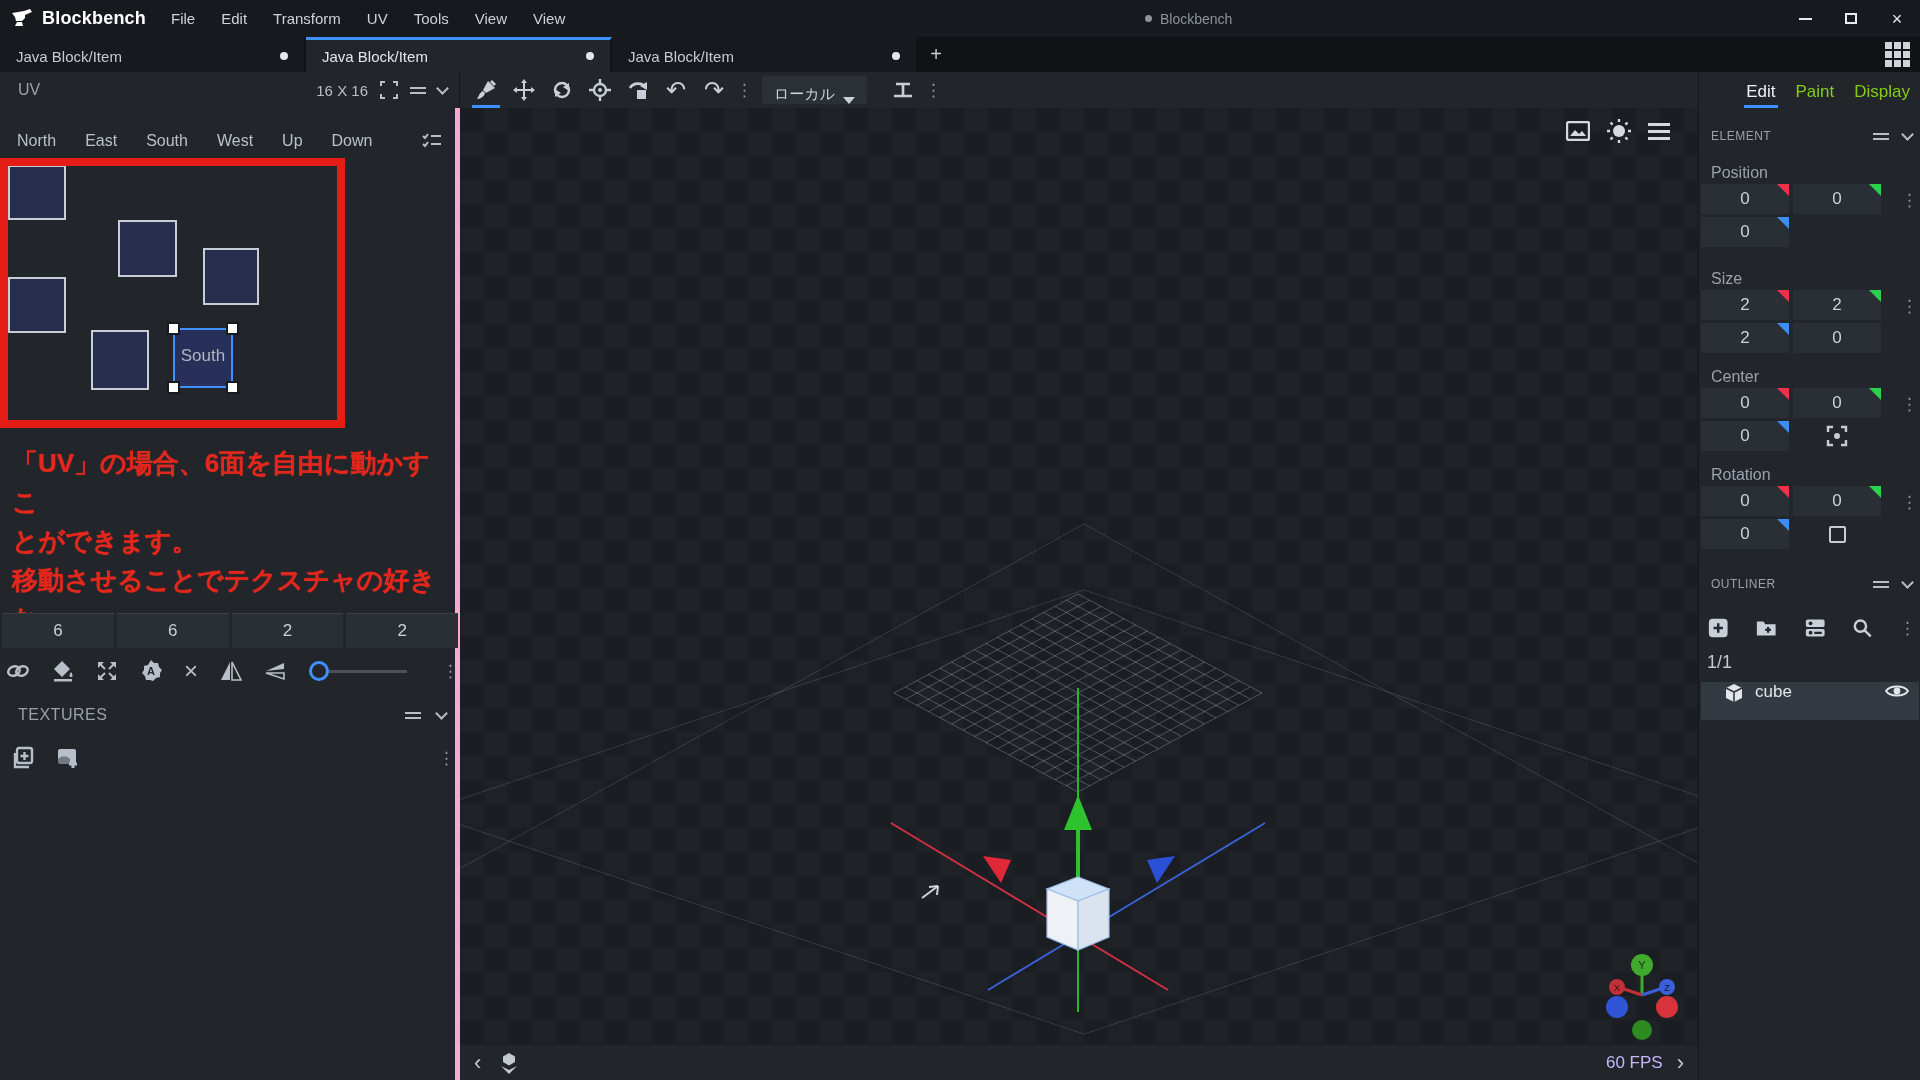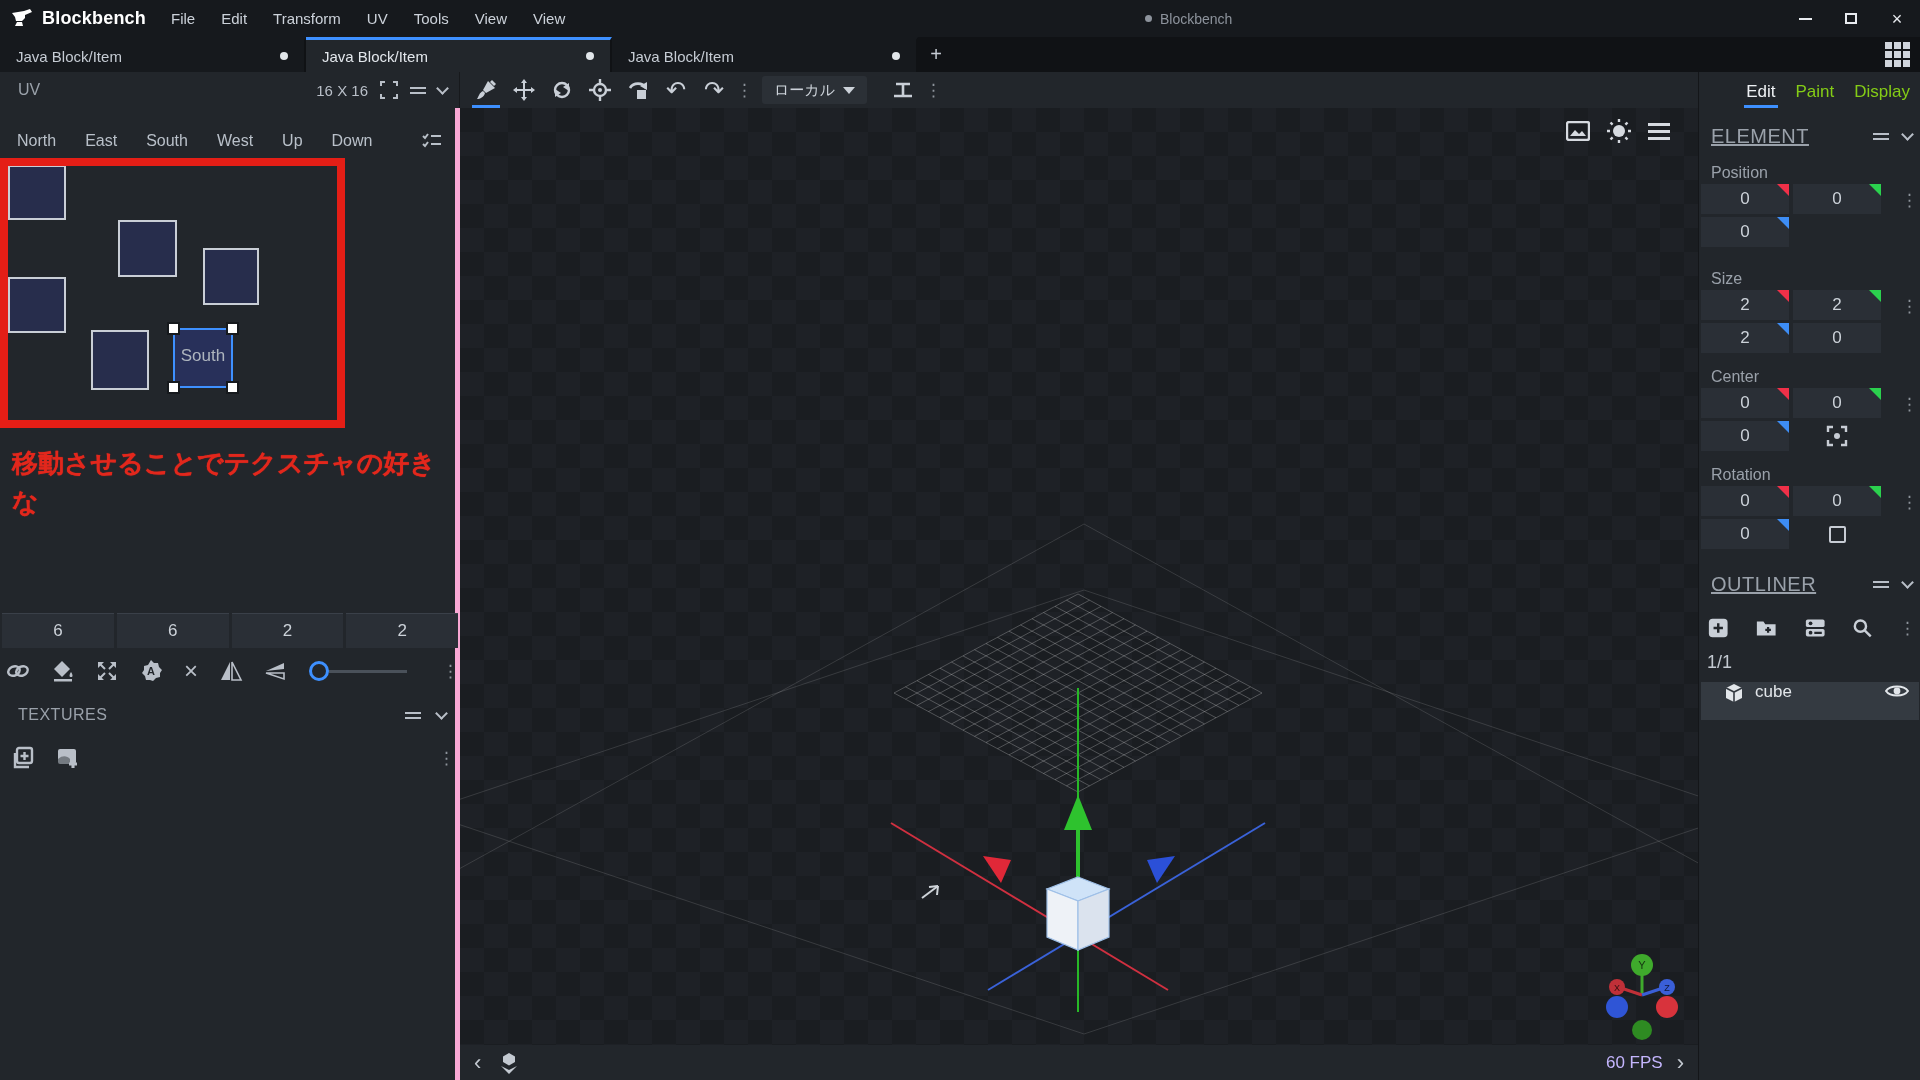--- a/index.html
+++ b/index.html
@@ -42,21 +42,21 @@
   .uv-head { width:460px; height:36px; display:flex; align-items:center; padding:0 12px 0 18px;
              border-right:1px solid #17191c; }
   .uv-title { color:#9aa1aa; font-size:16px; }
   .uv-head-right { margin-left:auto; display:flex; align-items:center; gap:12px; color:#b9bfc8; font-size:15px; }
   .tool-strip { display:flex; align-items:center; gap:6px; padding-left:10px; }
   .tool-btn { width:32px; height:32px; display:flex; align-items:center; justify-content:center;
               position:relative; color:#c9cfd7; }
   .tool-btn.active::after { content:""; position:absolute; left:2px; right:2px; bottom:-2px;
               height:3px; background:#3e90ff; }
   .vdots { color:#8d939b; font-size:17px; letter-spacing:0; width:14px; text-align:center; }
-  .space-btn { margin-left:6px; height:28px; display:flex; align-items:center; gap:8px;
+  .space-btn { margin-left:6px; height:28px; display:flex; align-items:flex-end; gap:8px;
                background:#2b3036; padding:0 12px; border-radius:3px; color:#ccd2d9; font-size:15px; }
   .caret-down { width:0; height:0; border-left:6px solid transparent; border-right:6px solid transparent;
                 border-top:7px solid #ccd2d9; }
   .eq-icon { display:flex; flex-direction:column; gap:3px; }
   .eq-icon i { display:block; width:16px; height:2px; background:#b9bfc8; }
   .chev { width:9px; height:9px; border-right:2px solid #b9bfc8; border-bottom:2px solid #b9bfc8;
           transform:rotate(45deg); margin-top:-4px; }
 
   
   .left-panel { position:absolute; left:0; top:108px; width:460px; height:972px; background:#22262b;
@@ -116,21 +116,21 @@
   .fps { margin-left:auto; font-size:17px; color:#c4b5fd; margin-right:14px; }
 
   
   .right-panel { position:absolute; left:1698px; top:72px; width:222px; height:1008px; background:#22262b;
                  border-left:1px solid #141619; }
   .mode-tabs { position:absolute; right:8px; top:0; height:40px; display:flex; gap:16px; align-items:center; }
   .mode-tab { font-size:17px; color:#84cc16; position:relative; padding:4px 2px; }
   .mode-tab.active { color:#eef1f4; }
   .mode-tab.active::after { content:""; position:absolute; left:0; right:0; bottom:-2px; height:3px; background:#3e90ff; }
   .rp-head { position:absolute; left:12px; right:8px; height:24px; display:flex; align-items:center; }
-  .rp-title { color:#9aa1aa; font-size:20px; letter-spacing:.5px;text-decoration:underline; }
+  .rp-title { color:#9aa1aa; font-size:12px; letter-spacing:.5px; }
   .rp-head .eq-icon { margin-left:auto; margin-right:14px; }
   .grp-label { position:absolute; left:12px; color:#9aa1aa; font-size:16px; }
   .cell-row { position:absolute; left:2px; display:flex; gap:4px; height:30px; width:190px; }
   .cell { width:88px; height:30px; background:#2a2f36; position:relative; display:flex;
           align-items:center; justify-content:center; font-size:17px; color:#ccd2d9; overflow:hidden; }
   .cell .corner { position:absolute; top:0; right:0; width:0; height:0;
           border-left:12px solid transparent; }
   .corner.red { border-top:12px solid #f03048; }
   .corner.green { border-top:12px solid #2bd14e; }
   .corner.blue { border-top:12px solid #3d8df5; }
@@ -308,20 +308,22 @@
       <span class="face-label">South</span>
       <span class="handle h-tl"></span>
       <span class="handle h-tr"></span>
       <span class="handle h-bl"></span>
       <span class="handle h-br"></span>
     </div>
     <div class="red-rect"></div>
   </div>
 
   <div class="annotation">
+    <div>「UV」の場合、6面を自由に動かすこ</div>
+    <div>とができます。</div>
     <div>移動させることでテクスチャの好きな</div>
   </div>
 
   <div class="uv-inputs">
     <div class="uv-input">6</div>
     <div class="uv-input">6</div>
     <div class="uv-input">2</div>
     <div class="uv-input">2</div>
   </div>
 

